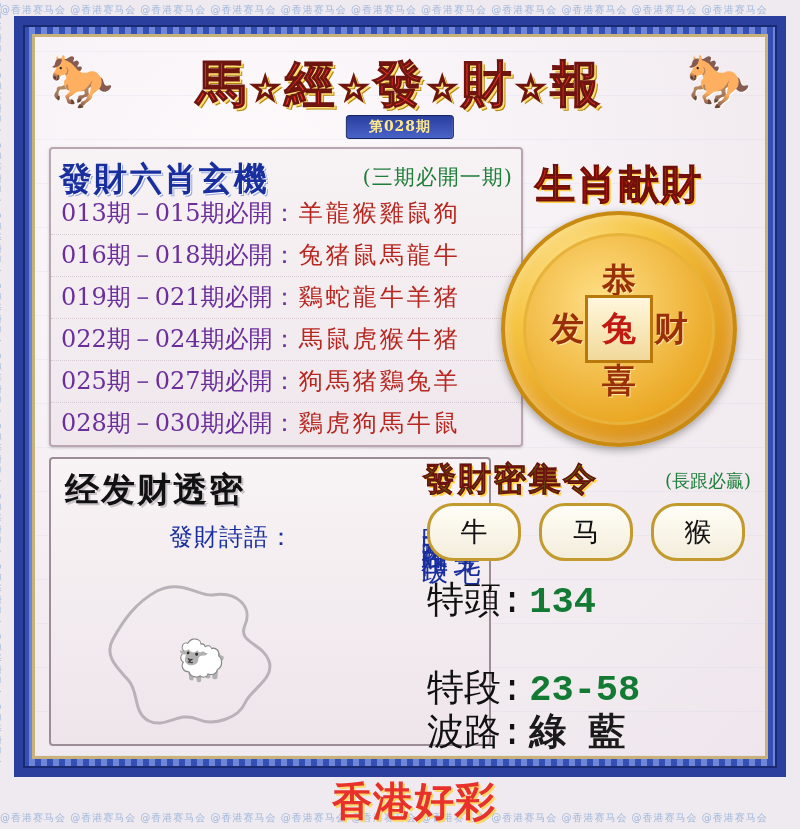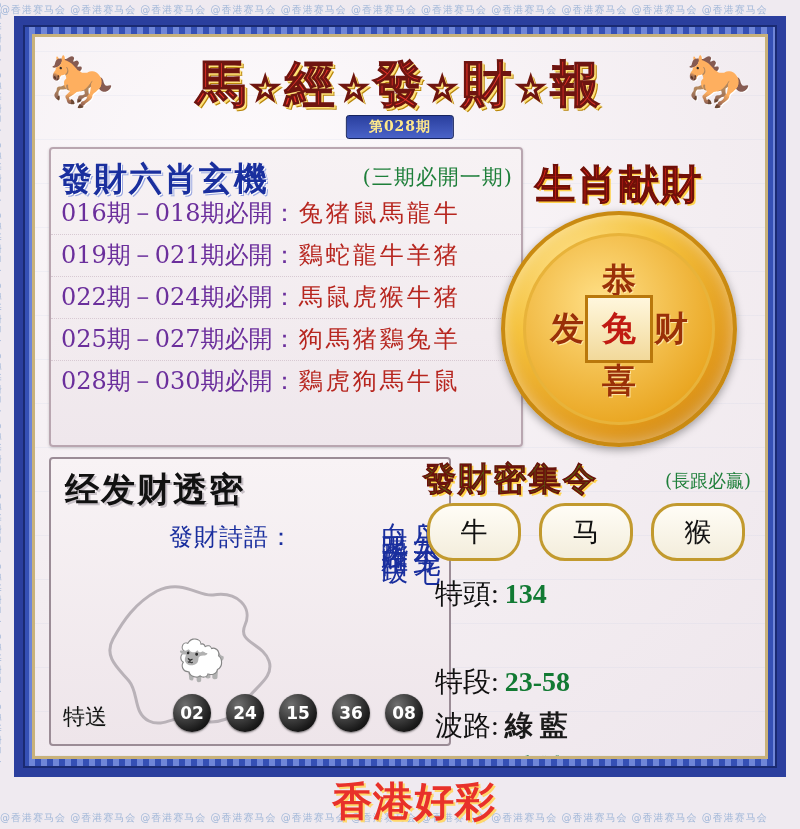--- a/index.html
+++ b/index.html
@@ -171,20 +171,21 @@
   .ch-right{right:24px;top:50%;transform:translateY(-50%);}
 
   
   .bot-row{position:absolute;left:0;right:0;top:414px;bottom:0;}
 
   .bl-panel{
     position:absolute;left:14px;top:6px;width:398px;bottom:10px;
     background:linear-gradient(#f8f3f5,#eee5ea);
     border:2px solid #9b8c96;
     border-radius:4px;
+    padding-left:40px;
   }
   .bl-title{
     position:absolute;left:14px;top:8px;
     font-family:"DejaVu Serif",serif;font-weight:bold;font-size:34px;
     color:#111;
     text-shadow:2px 2px 0 #c9c2c8;
     letter-spacing:2px;
   }
   .poem-label{
     position:absolute;left:118px;top:62px;
@@ -243,23 +244,23 @@
   }
   .seals{position:absolute;left:4px;top:46px;display:flex;gap:18px;}
   .seal{
     width:88px;height:52px;border-radius:26px/26px;
     border:3px solid #c29a2e;
     background:linear-gradient(#fffdf6,#f3eddc);
     display:flex;align-items:center;justify-content:center;
     font-family:"DejaVu Serif",serif;font-size:27px;color:#111;
   }
   .kv{
-    position:absolute;left:12px;right:0;
-    font-family:Liberation Serif, serif;
-    font-size:28px;
+    position:absolute;left:4px;right:0;
+    font-family:Liberation Mono, monospace;
+    font-size:37px;
     white-space:nowrap;
   }
   .kv .k{color:#111;}
   .kv .v{margin-left:6px;}
   .v-green{color:#127a33;font-weight:bold;}
   .v-dark{color:#1a1a1a;font-weight:bold;}
 
   
   .site{
     position:absolute;left:0;right:0;bottom:2px;height:52px;
@@ -297,20 +298,23 @@
       </div>
 
       <div class="top-row">
 
         <div class="left-panel">
           <div class="lp-head">
             <div class="lp-title">發財六肖玄機</div>
             <div class="lp-sub">(三期必開一期)</div>
           </div>
           <div class="rows">
+            <div class="row">
+              <span class="lbl">013期－015期必開：</span><span class="ans">羊龍猴雞鼠狗</span>
+            </div>
             <div class="row">
               <span class="lbl">016期－018期必開：</span><span class="ans">兔猪鼠馬龍牛</span>
             </div>
             <div class="row">
               <span class="lbl">019期－021期必開：</span><span class="ans">鷄蛇龍牛羊猪</span>
             </div>
             <div class="row">
               <span class="lbl">022期－024期必開：</span><span class="ans">馬鼠虎猴牛猪</span>
             </div>
             <div class="row">
@@ -349,30 +353,20 @@
 
           <svg class="blob" viewBox="0 0 210 160">
             <path d="M62 14 C88 2 104 20 118 18 C142 14 158 30 150 48
                      C142 66 168 66 174 84 C180 102 156 112 150 126
                      C144 140 120 150 102 142 C84 134 70 152 54 144
                      C38 136 44 116 34 104 C24 92 8 80 18 62
                      C28 44 40 26 62 14 Z" fill="none" stroke="#b9b2b8" stroke-width="3"></path>
           </svg>
           <div class="sheep">🐑</div>
 
-          <div class="special">
-            <div class="sp-label">特送</div>
-            <div class="balls">
-              <div class="ball">02</div>
-              <div class="ball">24</div>
-              <div class="ball">15</div>
-              <div class="ball">36</div>
-              <div class="ball">08</div>
-            </div>
-          </div>
         </div>
 
         <div class="br-panel">
           <div class="br-title">發財密集令</div>
           <div class="br-sub">(長跟必贏)</div>
           <div class="seals">
             <div class="seal">牛</div>
             <div class="seal">马</div>
             <div class="seal">猴</div>
           </div>

